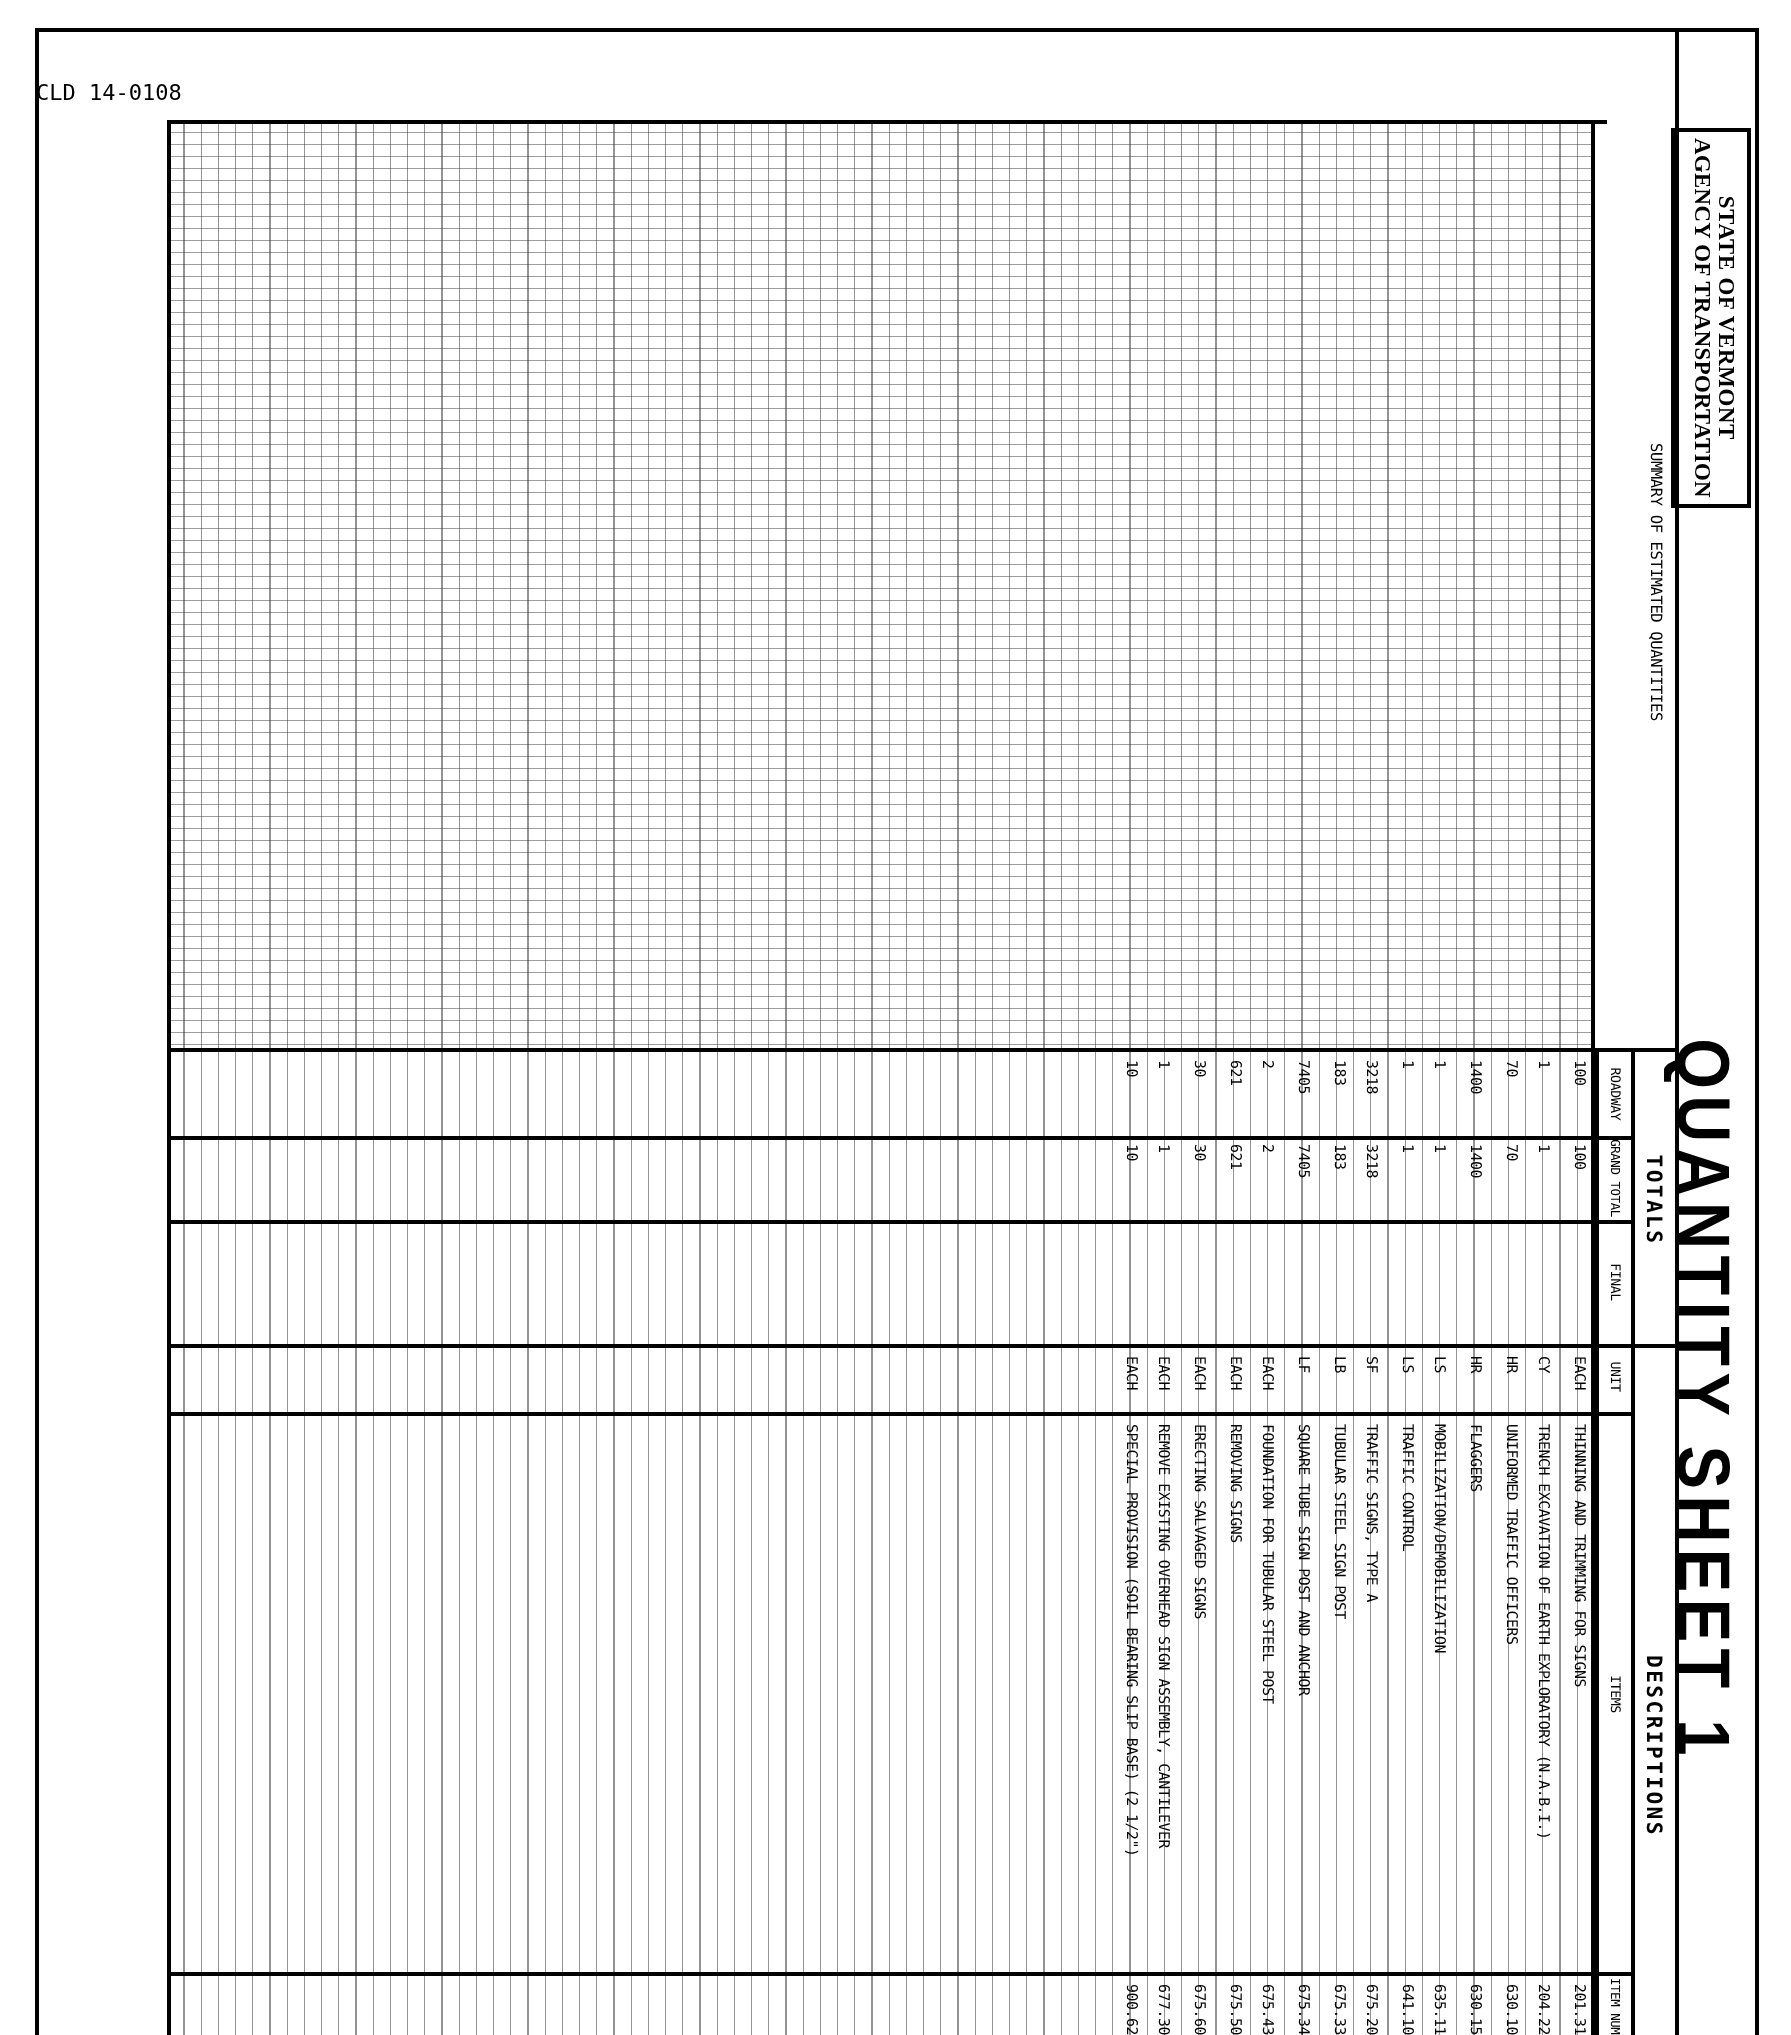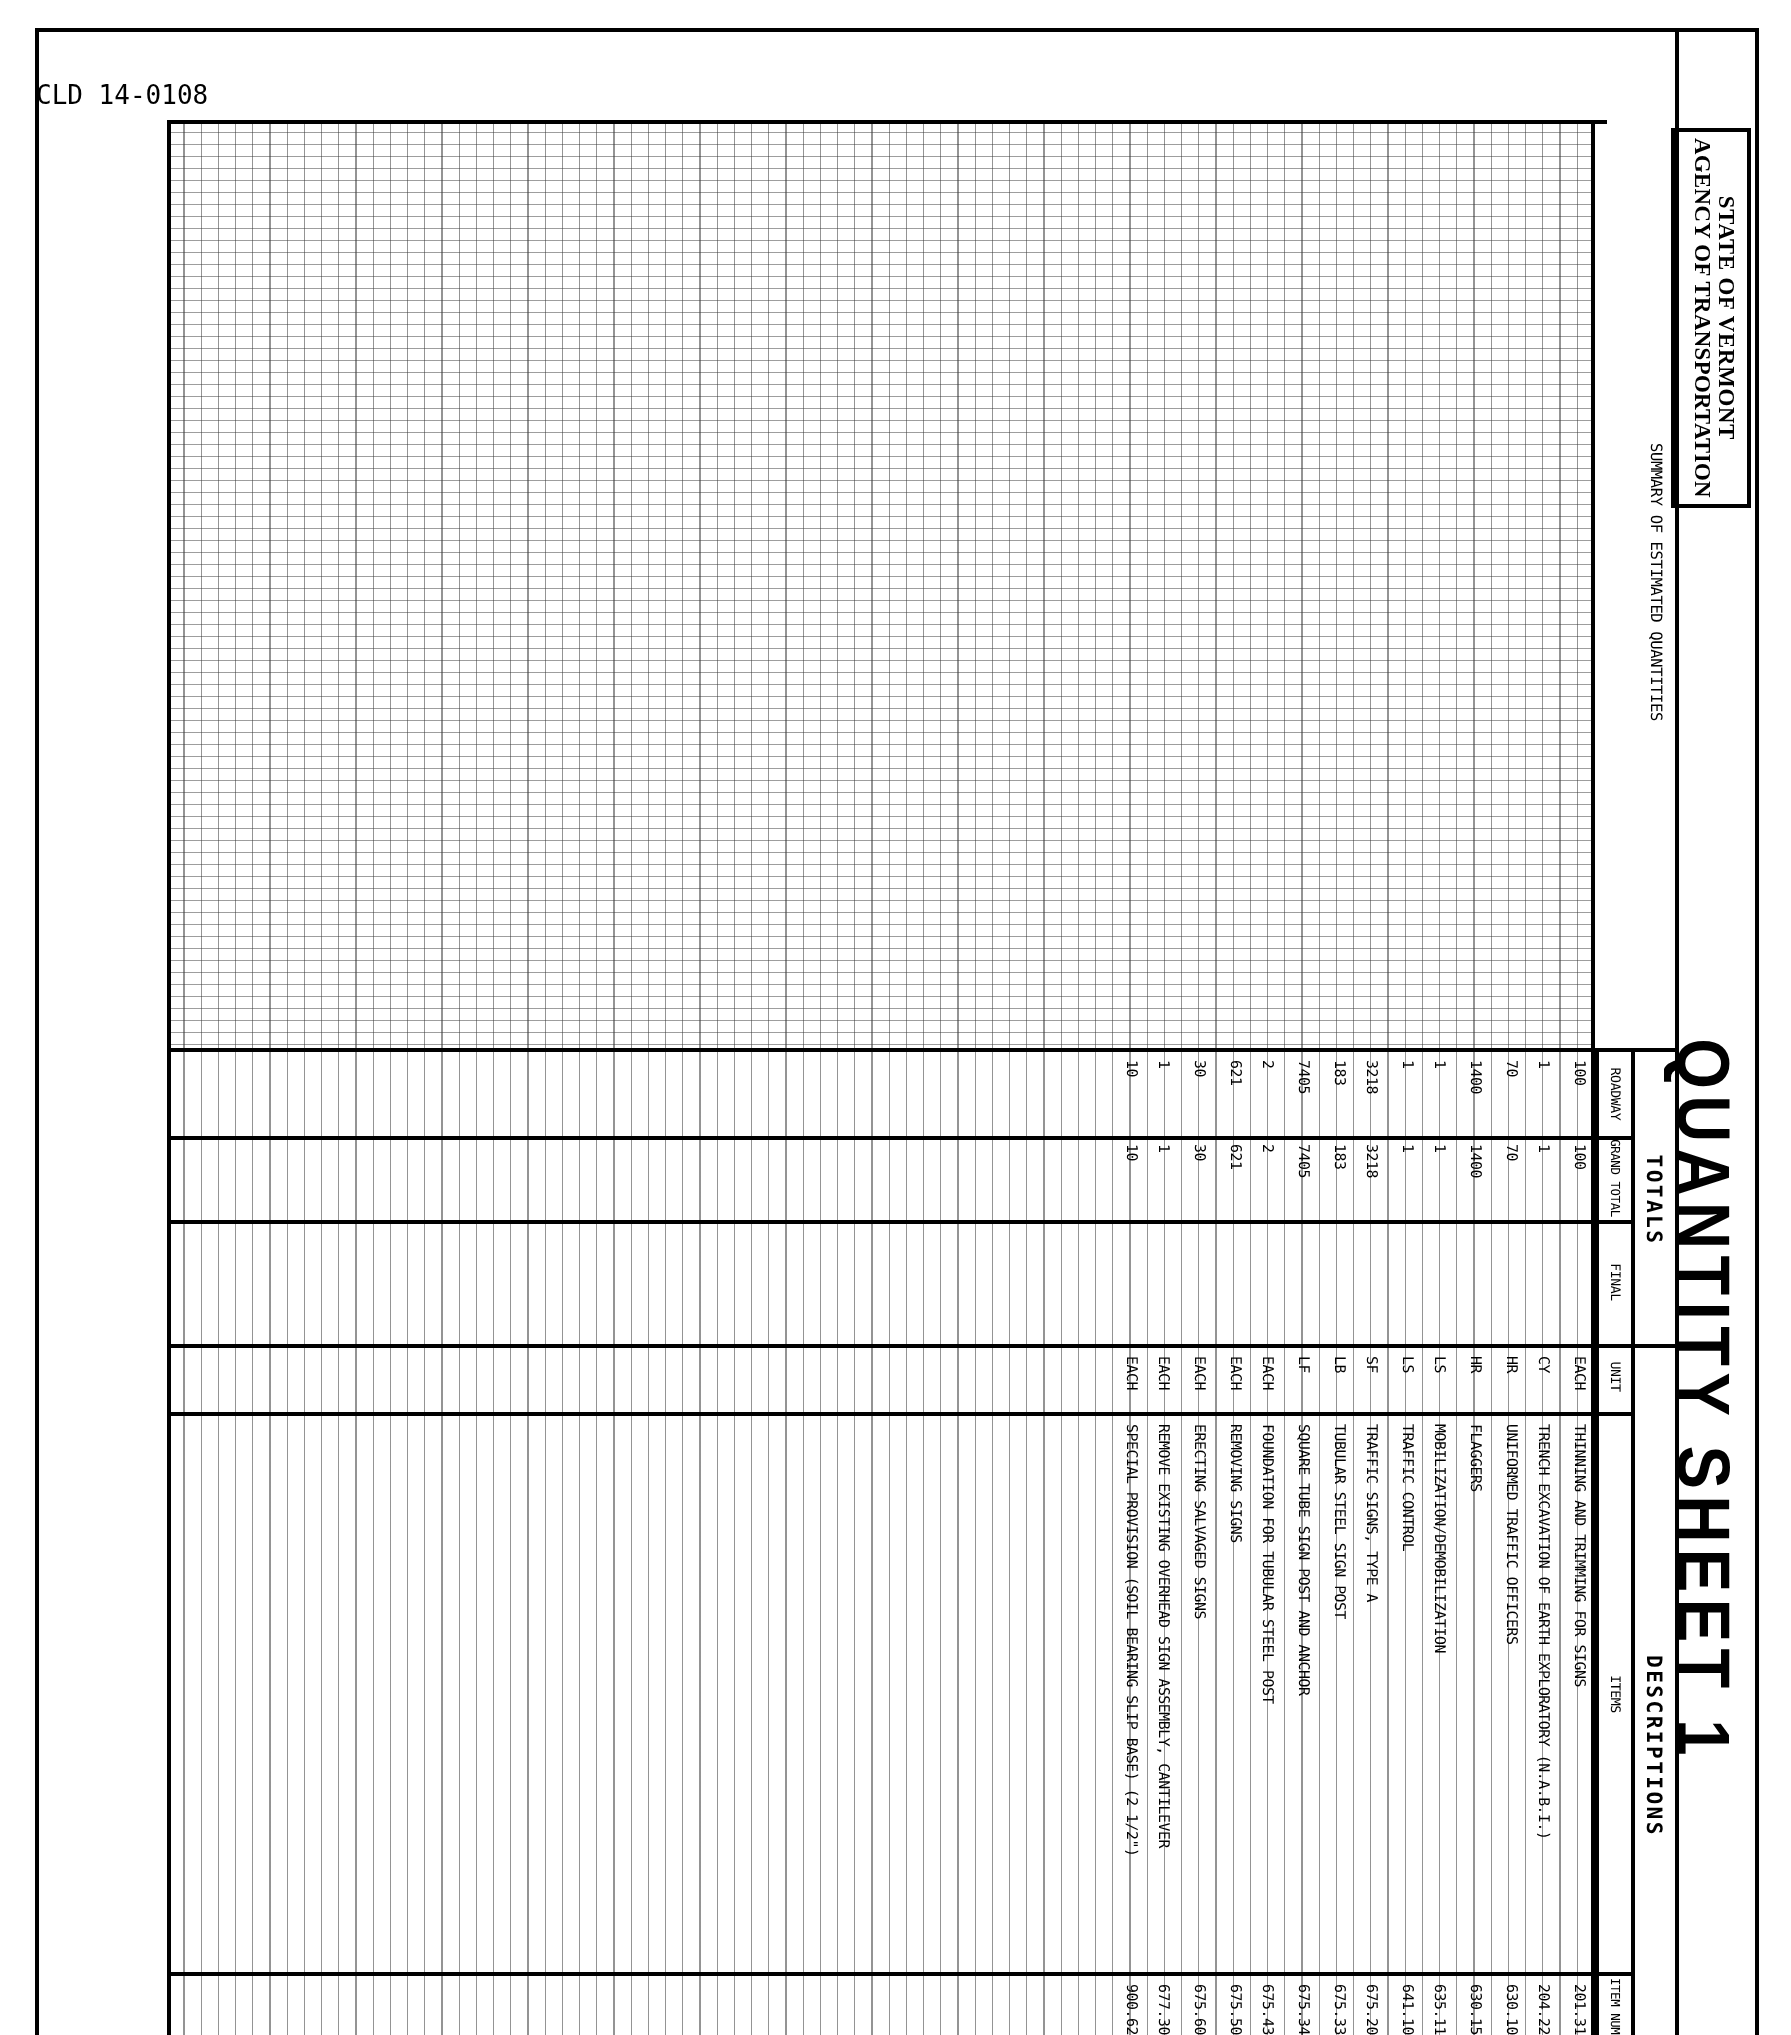--- a/index.html
+++ b/index.html
@@ -1,20 +1,20 @@
 <!DOCTYPE html>
 <html style="font-size:6.5px"><head>
 <meta charset="utf-8">
 <style>
   html,body{margin:0;padding:0;background:#ffffff;}
   body{width:1791px;height:2768px;position:relative;overflow:hidden;
        font-family:"DejaVu Sans Mono", monospace;color:#000;}
 
   
-  #plot-stamp{position:absolute;left:36px;top:80px;font-size:26px;
+  #plot-stamp{position:absolute;left:36px;top:80px;font-size:22px;
 ementia    letter-spacing:3.3px;white-space:pre;}
   #plot-stamp{font-family:"DejaVu Sans Mono",monospace;}
 
   
   
   #sheet{position:absolute;left:0;top:0;width:692px;height:448px;
          transform:translateX(1791px) rotate(90deg) scale(4);
          transform-origin:0 0;}
   .ln{position:absolute;background:#000;}
 

